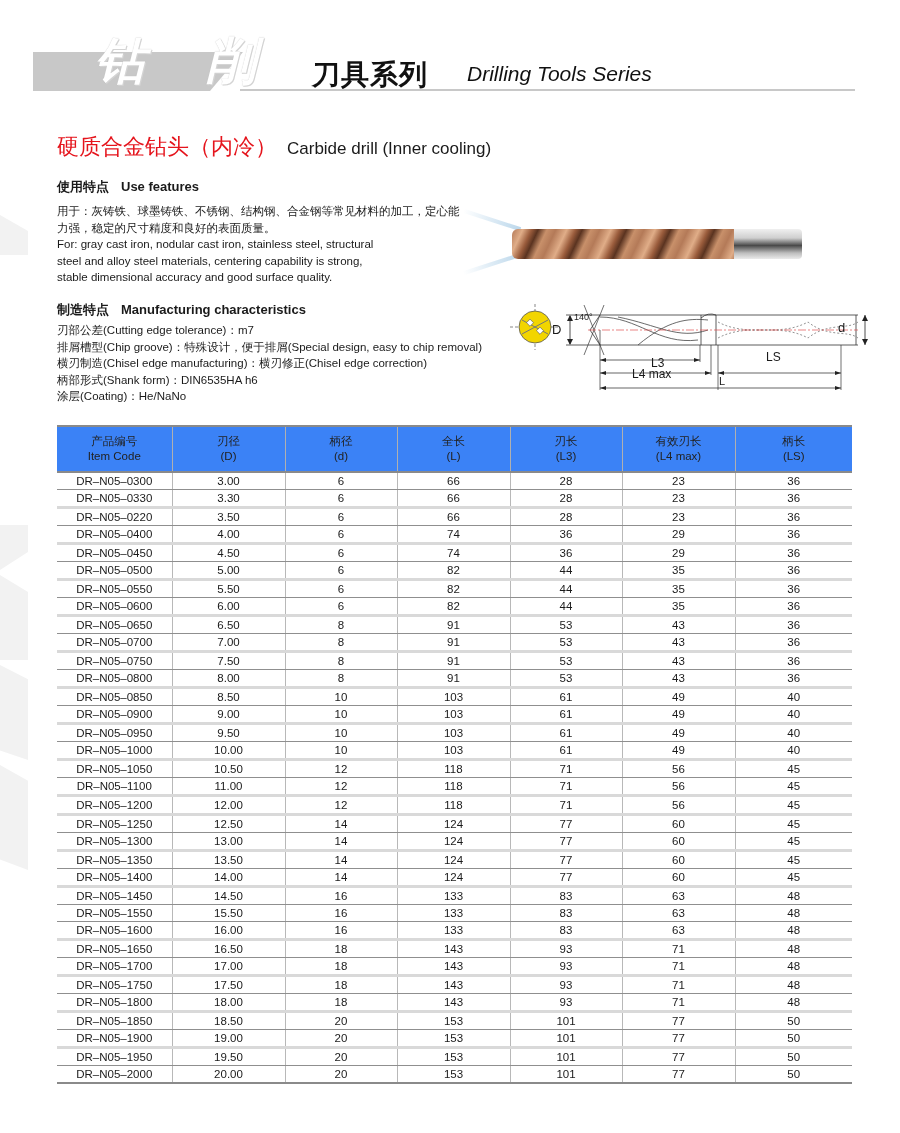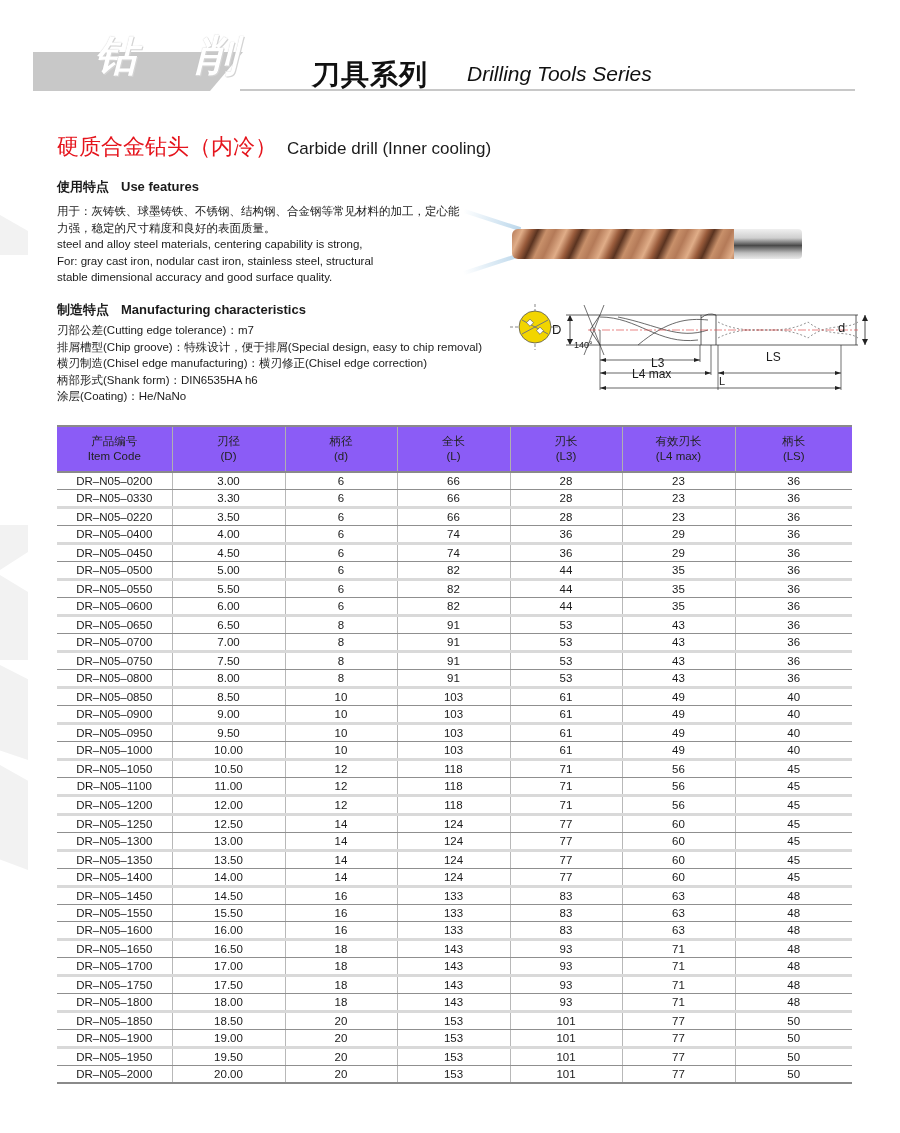--- a/index.html
+++ b/index.html
@@ -3,21 +3,21 @@
 <meta charset="utf-8">
 <style>
   * { box-sizing: border-box; margin: 0; padding: 0; }
   html, body { width: 900px; height: 1133px; background: #ffffff; overflow: hidden; }
   body { position: relative; font-family: "Liberation Sans", "DejaVu Sans", sans-serif; color: #1a1a1a; }
   .hdr-gray { position: absolute; left: 33px; top: 52px; width: 120px; height: 39px; background: #c8c8c8; }
   .hdr-gray2 { position: absolute; left: 150px; top: 52px; width: 60px; height: 39px; background: #c8c8c8; }
   .hdr-slope2 { position: absolute; left: 210px; top: 52px; width: 0; height: 0;
                 border-top: 39px solid #c8c8c8; border-right: 33px solid transparent; }
   .hdr-line { position: absolute; left: 240px; top: 89px; width: 615px; height: 2px; background: #c8c8c8; }
-  .hdr-calli { position: absolute; left: 95px; top: 28px; font-family: "DejaVu Serif", serif; font-size: 42px;
+  .hdr-calli { position: absolute; left: 95px; top: 28px; font-family: "DejaVu Serif", serif; font-size: 50px;
                color: #ffffff; letter-spacing: 22px; font-style: italic; font-weight: bold;
                text-shadow: 0 0 1px #bdbdbd, 1px 1px 0 #d6d6d6; }
   .hdr-title-cn { position: absolute; left: 312px; top: 56px; font-size: 28px; font-weight: bold; color: #111; letter-spacing: 1px; }
   .hdr-title-en { position: absolute; left: 467px; top: 62px; font-size: 21px; font-style: italic; color: #111; }
 
   
   .sec-title { position: absolute; left: 57px; top: 132px; white-space: nowrap; }
   .sec-title .cn { font-size: 22px; color: #e5141c; font-weight: normal; }
   .sec-title .en { font-size: 17px; color: #1a1a1a; margin-left: 10px; }
 
@@ -36,21 +36,21 @@
 
   
   .diagram { position: absolute; left: 508px; top: 300px; width: 360px; height: 90px; }
   .dim-label { position: absolute; font-size: 12px; color: #1a1a1a; }
 
   
   .side-tab { position: absolute; left: 0; width: 28px; background: #f2f2f2; }
 
   
   table.spec { position: absolute; left: 57px; top: 425px; width: 795px; border-collapse: collapse; font-size: 11.5px; }
-  table.spec th { background: #8b5cf6; font-weight: normal; height: 46px; line-height: 15px; text-align: center; color: #222;
+  table.spec th { background: #3b82f6; font-weight: normal; height: 46px; line-height: 15px; text-align: center; color: #222;
                   border-right: 1px solid #b0b0b0; border-top: 2px solid #8a8a8a; border-bottom: 2px solid #8a8a8a; }
   table.spec th:last-child { border-right: none; }
   table.spec td { height: 17.3px; text-align: center; color: #1a1a1a; border-right: 1px solid #b8b8b8; padding: 0; line-height: 16px; }
   table.spec td:last-child { border-right: none; }
   table.spec tr.r-a td { border-bottom: 3px solid #d9d9d9; }
   table.spec tr.r-b td { border-bottom: 1px solid #8f8f8f; }
   table.spec tr.last td { border-bottom: 2px solid #8a8a8a; }
 </style>
 </head>
 <body>
@@ -74,22 +74,22 @@
 <div class="sec-title">
   <span class="cn">硬质合金钻头（内冷）</span><span class="en">Carbide drill (Inner cooling)</span>
 </div>
 
 <div class="sub-head" style="top:178px;">
   <span>使用特点</span><span class="en">Use features</span>
 </div>
 <div class="para" style="top:203px;">
   <div>用于：灰铸铁、球墨铸铁、不锈钢、结构钢、合金钢等常见材料的加工，定心能</div>
   <div>力强，稳定的尺寸精度和良好的表面质量。</div>
+  <div>For: gray cast iron, nodular cast iron, stainless steel, structural</div>
   <div>steel and alloy steel materials, centering capability is strong,</div>
-  <div>For: gray cast iron, nodular cast iron, stainless steel, structural</div>
   <div>stable dimensional accuracy and good surface quality.</div>
 </div>
 
 <div class="spray1"></div>
 <div class="spray2"></div>
 <div class="drill">
   <div class="drill-body"></div>
   <div class="drill-shank"></div>
 </div>
 
@@ -153,21 +153,21 @@
 
     <line x1="210" y1="73" x2="333" y2="73" stroke="#222" stroke-width="0.7"></line>
     <polygon points="210,73 216,71 216,75" fill="#222"></polygon>
       <polygon points="333,73 327,71 327,75" fill="#222"></polygon>
 
     <line x1="92" y1="88" x2="333" y2="88" stroke="#222" stroke-width="0.7"></line>
     <polygon points="92,88 98,86 98,90" fill="#222"></polygon>
       <polygon points="333,88 327,86 327,90" fill="#222"></polygon>
   </svg>
   <span class="dim-label" style="left:44px;top:22px;font-size:13px;">D</span>
-  <span class="dim-label" style="left:66px;top:40px;font-size:9px;">140°</span>
+  <span class="dim-label" style="left:66px;top:12px;font-size:9px;">140°</span>
   <span class="dim-label" style="left:330px;top:20px;font-size:13px;">d</span>
   <span class="dim-label" style="left:124px;top:43px;margin-top:24px;">L4 max</span>
   <span class="dim-label" style="left:143px;top:56px;">L3</span>
   <span class="dim-label" style="left:258px;top:50px;">LS</span>
   <span class="dim-label" style="left:211px;top:75px;font-size:11px;">L</span>
 </div>
 
 <table class="spec">
   <colgroup>
     <col style="width:115px">
@@ -205,21 +205,21 @@
           <div>(L4 max)</div>
         </th>
         <th>
           <div>柄长</div>
           <div>(LS)</div>
         </th>
       </tr>
   </thead>
   <tbody id="tbody">
       <tr class="r-b">
-        <td>DR–N05–0200</td>
+        <td>DR–N05–0300</td>
         <td>3.00</td>
         <td>6</td>
         <td>66</td>
         <td>28</td>
         <td>23</td>
         <td>36</td>
       </tr>
       <tr class="r-a">
         <td>DR–N05–0330</td>
         <td>3.30</td>

